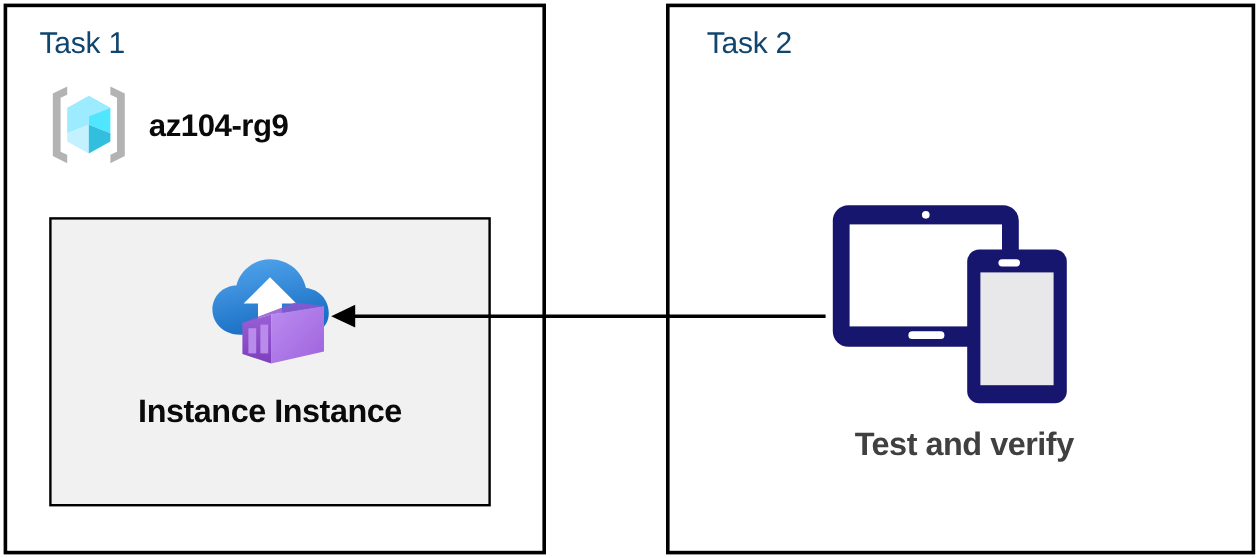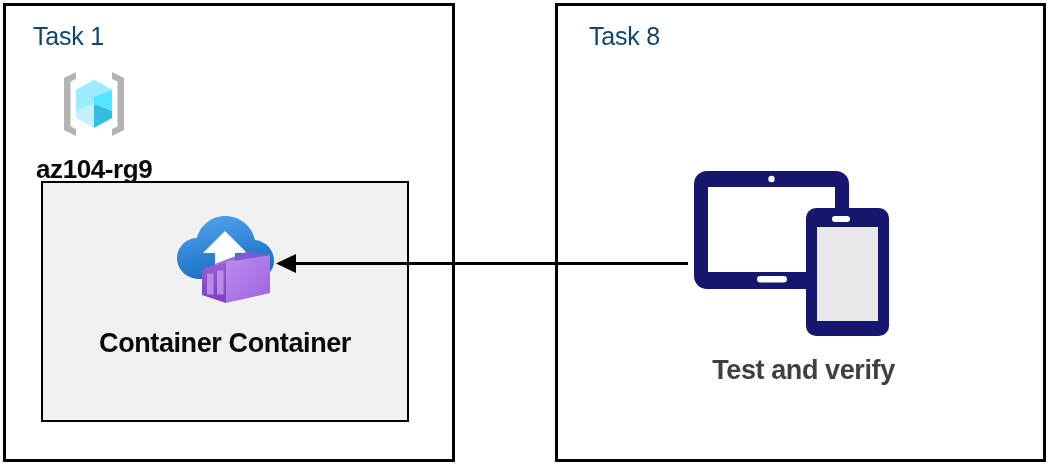--- a/index.html
+++ b/index.html
@@ -44,21 +44,20 @@
 
   
   .rg-row {
     position: absolute;
     left: 30px;
     top: 60px;
     height: 76px;
     display: flex;
     align-items: center;
     gap: 12px;
-    flex-direction: column;
   }
   .rg-icon { width: 76px; height: 76px; display: block; }
   .rg-label {
     font-size: 26px;
     font-weight: bold;
     color: #0a0a0a;
     letter-spacing: -0.4px;
     white-space: nowrap;
   }
 
@@ -184,28 +183,28 @@
           <path d="M57 57 L101 50 L101 88 L57 98 Z" fill="url(#boxLight)"></path>
 
           <path d="M33 64 L57 57 L57 98 L33 90 Z" fill="url(#boxDark)"></path>
           <rect x="38" y="68.5" width="6.5" height="21" fill="#b98bea"></rect>
           <rect x="48" y="65.5" width="6.5" height="24" fill="#b98bea"></rect>
 
           <path d="M33 64 L57 57 L101 50 L77 47 Z" fill="#8f55cf" opacity="0.85"></path>
         </svg>
       </span>
 
-      <div class="resource-label">Container Container</div>
+      <div class="resource-label">Instance Instance</div>
     </div>
   </div>
 
   
   <div class="panel" id="panel-task2">
 
-    <div class="panel-title">Task 8</div>
+    <div class="panel-title">Task 2</div>
 
     <div id="devices-group">
       <svg id="devices-icon" viewBox="0 0 205 180" xmlns="http://www.w3.org/2000/svg">
 
         <rect x="5" y="8" width="155" height="118" rx="13" ry="13" fill="#16166e"></rect>
 
         <rect x="19" y="24" width="127" height="85" fill="#ffffff"></rect>
 
         <circle cx="82.5" cy="16" r="3.2" fill="#ffffff"></circle>
 

